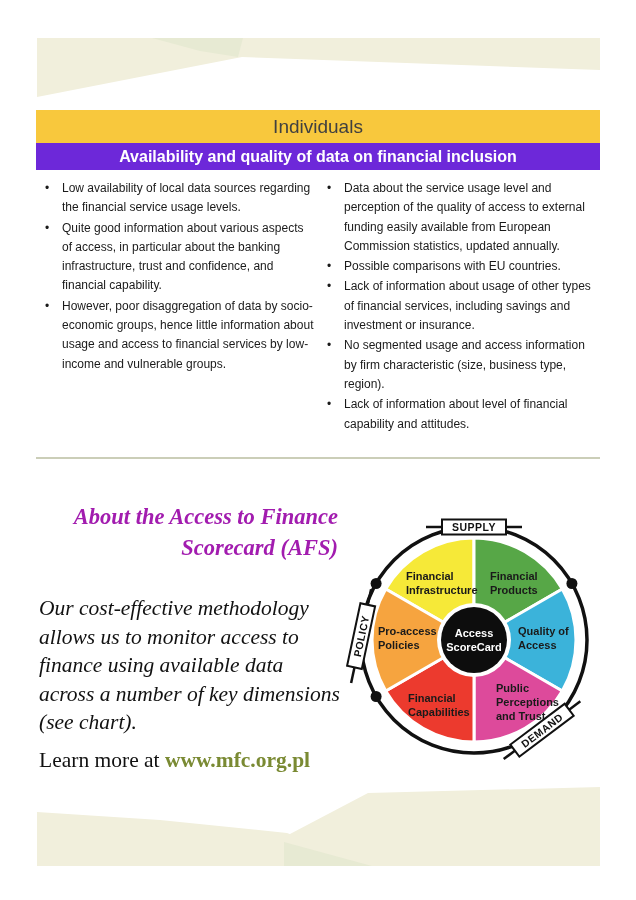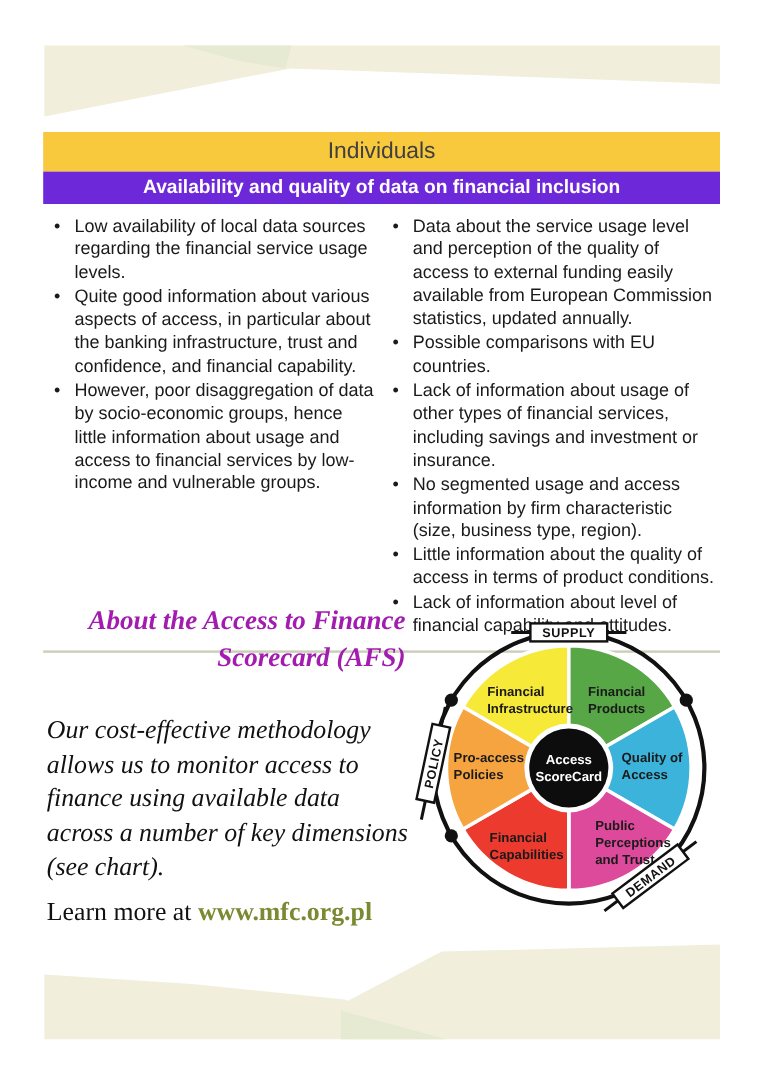--- a/index.html
+++ b/index.html
@@ -10,21 +10,21 @@
   
   .table-section{position:absolute;left:36px;top:110px;width:564px;z-index:2;}
   .col-headers{display:flex;background:#F8C83D;height:33px;}
   .col-header{flex:1;display:flex;align-items:center;justify-content:center;
               color:#404040;font-weight:normal;font-size:19px;}
   .section-bar{background:#6d28d9;color:#fff;font-weight:bold;font-size:16px;
                height:27px;display:flex;align-items:center;justify-content:center;}
   .table-body{display:flex;padding:9px 0 10px;border-bottom:2px solid #CBCEB8;min-height:268px;}
   .tcol{flex:1;padding:0 2px 0 0;}
   .tcol ul{list-style:none;margin:0;padding:0;}
-  .tcol li{position:relative;padding-left:26px;font-size:15px;line-height:19.3px;
+  .tcol li{position:relative;padding-left:26px;font-size:12px;line-height:19.3px;
            color:#1a1a1a;margin:0 0 1px 0;}
   .tcol li::before{content:"\2022";position:absolute;left:9px;top:0;color:#1a1a1a;}
 
   
   .about-title{position:absolute;left:36px;top:501px;width:302px;z-index:2;
                font-family:"Liberation Serif",serif;font-style:italic;font-weight:bold;
                font-size:22.5px;line-height:31px;color:#a21caf;text-align:right;}
   .about-body{position:absolute;left:39px;top:594px;width:302px;z-index:2;
               font-family:"Liberation Serif",serif;font-style:italic;
               font-size:21.5px;line-height:28.6px;color:#111;}
@@ -66,21 +66,20 @@
           <li>Quite good information about various aspects of access, in particular about the banking infrastructure, trust and confidence, and financial capability.</li>
           <li>However, poor disaggregation of data by socio-economic groups, hence little information about usage and access to financial services by low-income and vulnerable groups.</li>
         </ul>
       </div>
       <div class="tcol">
         <ul>
           <li>Data about the service usage level and perception of the quality of access to external funding easily available from European Commission statistics, updated annually.</li>
           <li>Possible comparisons with EU countries.</li>
           <li>Lack of information about usage of other types of financial services, including savings and investment or insurance.</li>
           <li>No segmented usage and access information by firm characteristic (size, business type, region).</li>
-          <li>Little information about the quality of access in terms of product conditions.</li>
           <li>Lack of information about level of financial capability and attitudes.</li>
         </ul>
       </div>
     </div>
   </div>
 
   <div class="about-title">
     <div>About the Access to Finance</div>
     <div>Scorecard (AFS)</div>
   </div>

